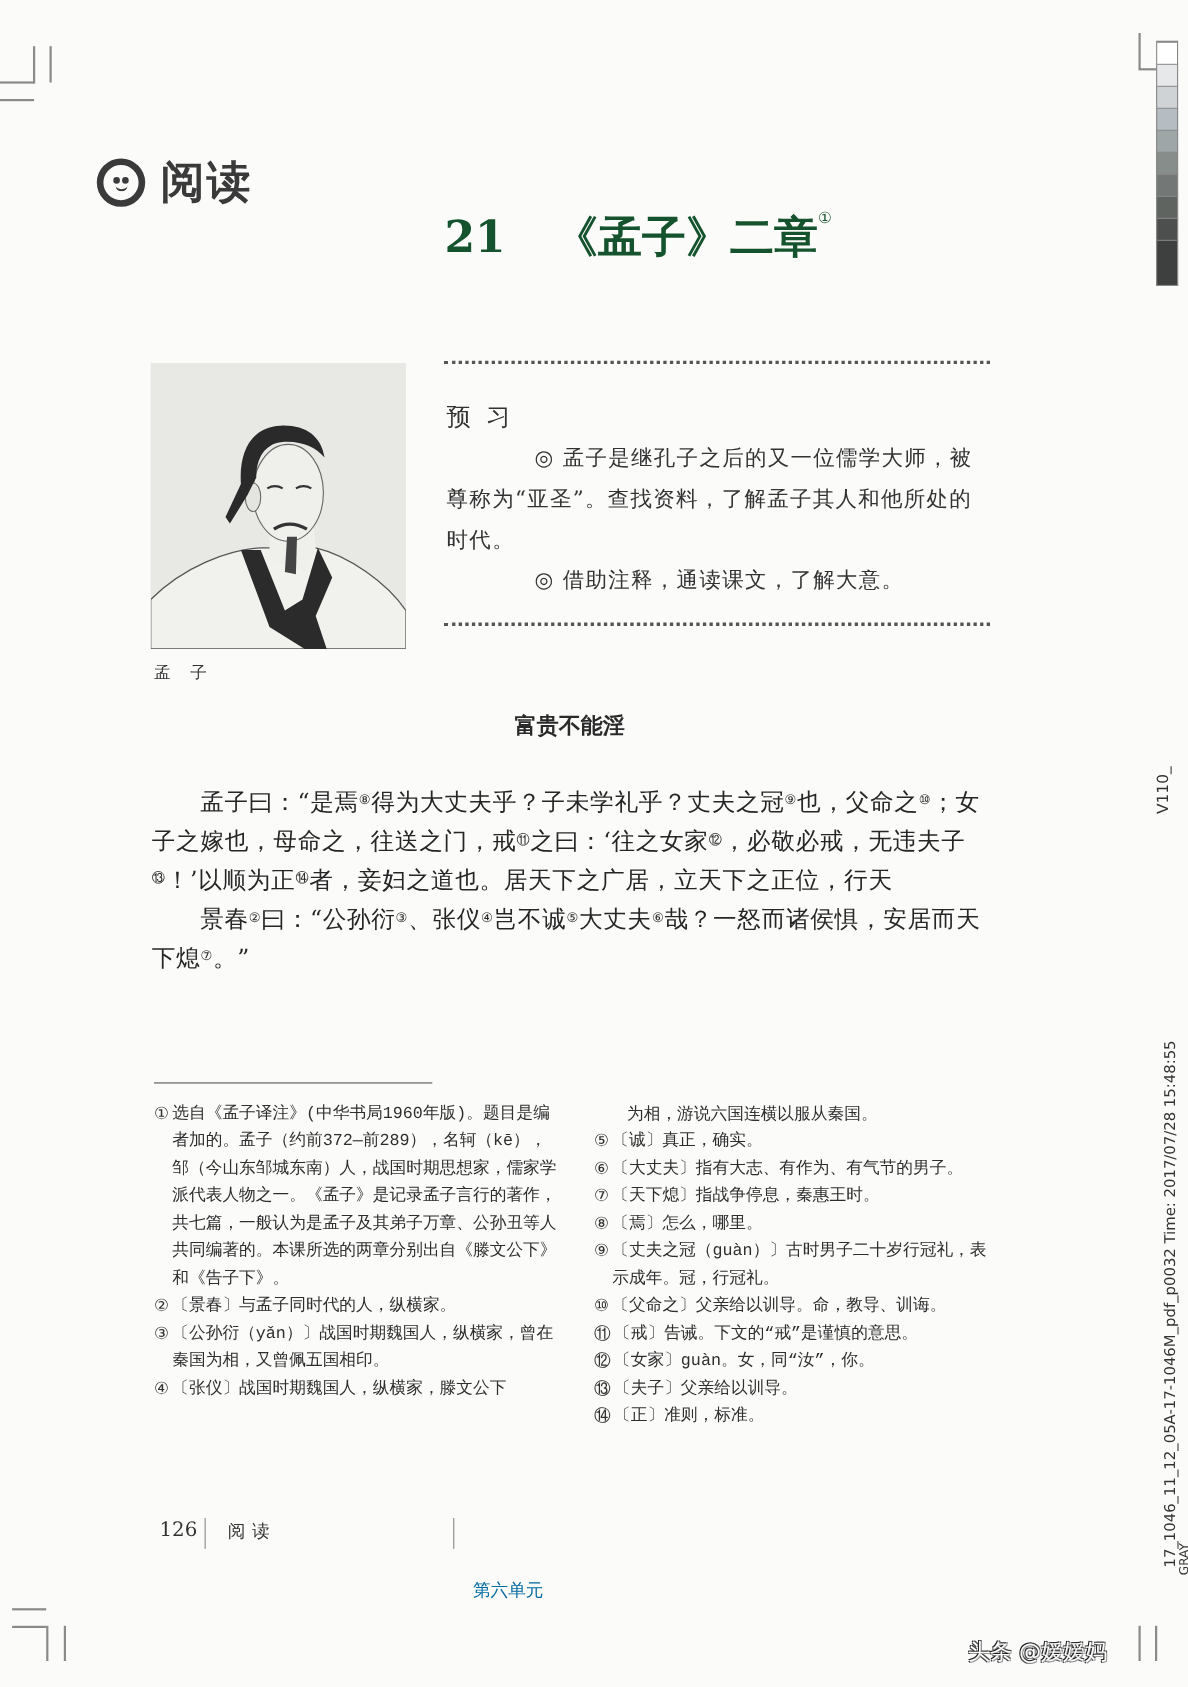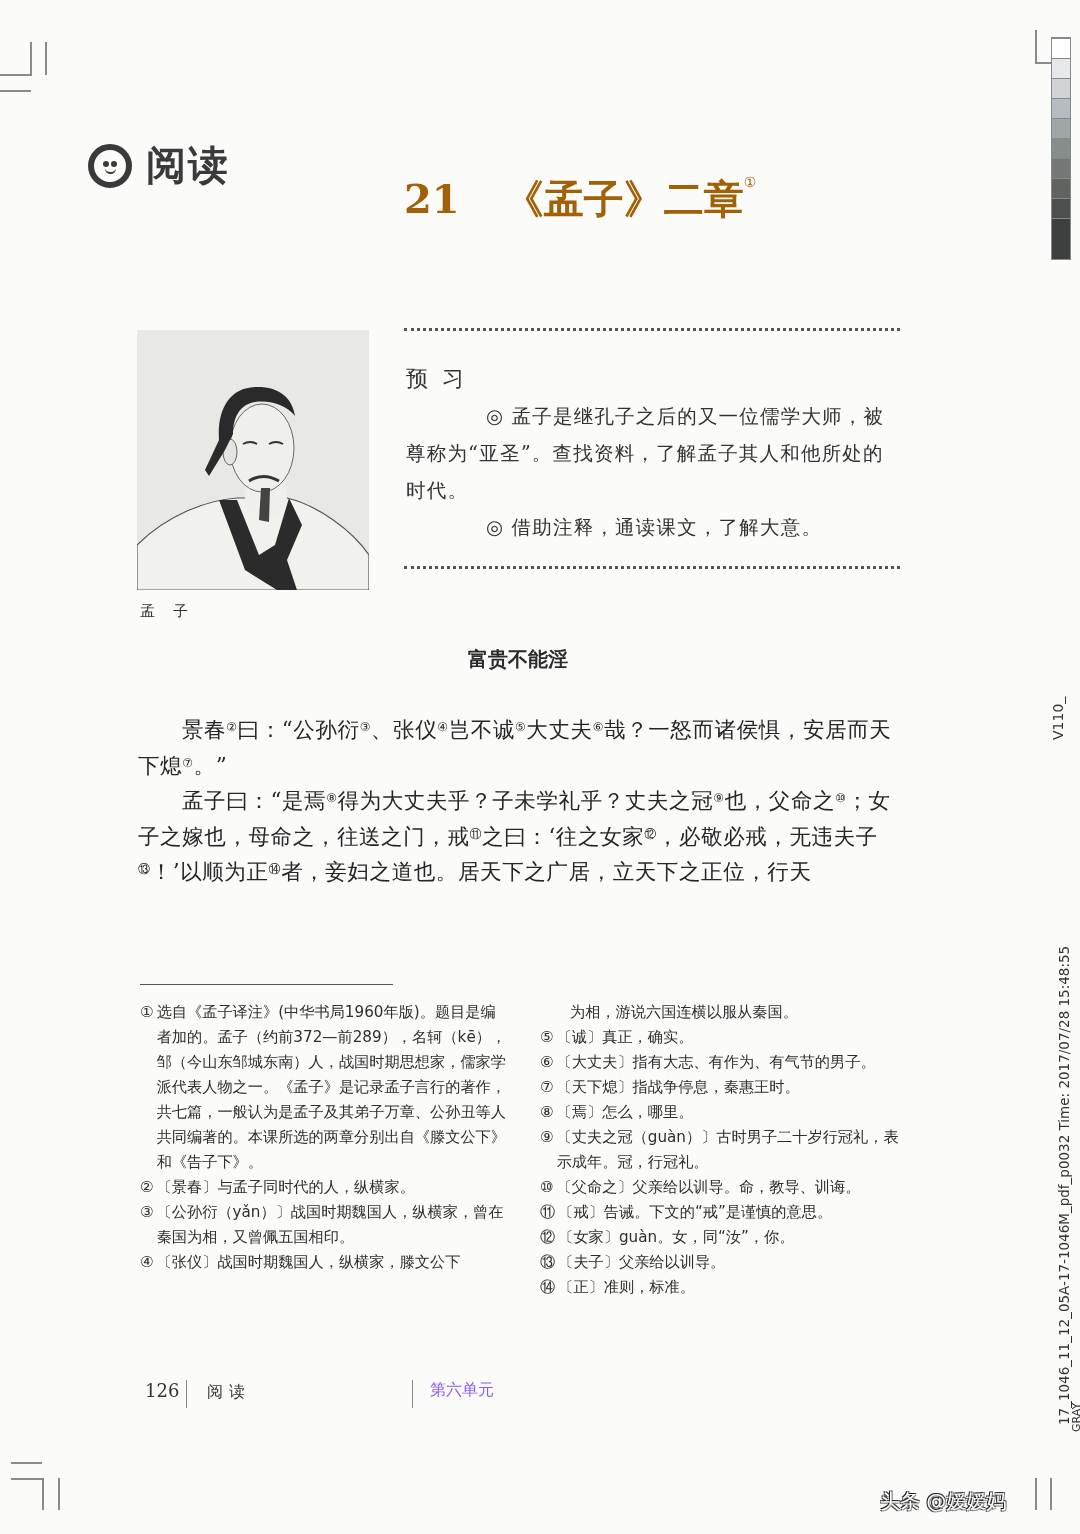--- a/index.html
+++ b/index.html
@@ -11,21 +11,21 @@
   .abs { position:absolute; }
   
   .mark { position:absolute; background:#8a8a8a; }
   
   .section-head { left:88px; top:138px; display:flex; align-items:center; gap:14px; }
   .smiley { width:44px; height:44px; border-radius:50%; border:6px solid #3a3a3a; box-sizing:border-box; position:relative; }
   .smiley .eye { position:absolute; width:6px; height:6px; border-radius:50%; background:#3a3a3a; top:11px; }
   .smiley .eye.l { left:9px; } .smiley .eye.r { right:9px; }
   .smiley .mouth { position:absolute; left:11px; bottom:8px; width:11px; height:4px; border-bottom:2px solid #3a3a3a; border-radius:0 0 6px 6px; }
   .section-title { font-size:40px; font-weight:bold; color:#3a3a3a; letter-spacing:2px; font-family:"DejaVu Sans","Liberation Sans",sans-serif; }
-  .lesson-title { left:404px; top:172px; font-size:40px; color:#a16207; font-weight:bold; white-space:nowrap;text-align:right; }
+  .lesson-title { left:404px; top:188px; font-size:40px; color:#14532d; font-weight:bold; white-space:nowrap;text-align:right; }
   .lesson-title .num { margin-right:44px; }
   .lesson-title sup { font-size:14px; font-weight:normal; vertical-align:top; position:relative; top:2px; }
   
   .portrait { left:137px; top:330px; width:232px; height:260px; background:#e9e9e6; overflow:hidden; }
   .portrait-caption { left:140px; top:602px; font-size:15px; letter-spacing:18px; color:#333; }
   
   .dots { position:absolute; left:404px; width:496px; height:0; border-top:3px dotted #555; }
   .preview-title { left:406px; top:364px; font-size:22px; letter-spacing:14px; color:#333; }
   .preview-text { left:406px; top:398px; width:496px; font-size:19.5px; line-height:37px; color:#333; letter-spacing:1.2px; }
   .preview-text p { margin:0; text-indent:80px; }
@@ -34,27 +34,27 @@
   .article { left:138px; top:712px; width:765px; font-size:21.5px; line-height:35.5px; color:#262626; letter-spacing:0.6px; }
   .article p { margin:0; text-indent:44px; }
   .article sup { font-size:12px; vertical-align:top; position:relative; top:-2px; }
   
   .fn-rule { left:140px; top:984px; width:253px; height:1px; background:#555; }
   .fn-col { top:1000px; width:370px; font-size:15.2px; line-height:25px; color:#2e2e2e; font-family:"DejaVu Sans","Liberation Sans",sans-serif; }
   .fn-col.left { left:140px; }
   .fn-col.right { left:540px; }
   .fn { display:flex; }
   .fn .n { flex:0 0 auto; width:auto; margin-right:3px; }
-  .fn .t { flex:1; }
+  .fn .t { flex:1;font-family:Liberation Mono, monospace; }
   .fn.cont { padding-left:30px; }
   
   .pg-num { left:145px; top:1380px; font-size:18px; color:#333; }
   .pg-sep { position:absolute; width:1px; height:28px; background:#888; }
   .pg-section { left:207px; top:1382px; font-size:16px; letter-spacing:6px; color:#333; }
-  .pg-unit { left:430px; top:1380px; font-size:16px; color:#8b5cf6; }
+  .pg-unit { left:430px; top:1436px; font-size:16px; color:#0369a1; }
   
   .side { position:absolute; transform-origin:left top; transform:rotate(-90deg); font-family:"DejaVu Sans","Liberation Sans",sans-serif; color:#333; white-space:nowrap; }
   
   .gray-bar { left:1051px; top:37px; width:20px; }
   .gray-bar div { height:19px; border:1px solid #888; border-top:none; }
   .watermark { left:880px; top:1488px; font-size:20px; color:#fff; font-family:"DejaVu Sans","Liberation Sans",sans-serif; text-shadow:-1px -1px 0 #222, 1px 1px 0 #999, 1px -1px 0 #444, -1px 1px 0 #444; }
 </style>
 </head>
 <body>
 
@@ -125,22 +125,22 @@
 <div class="dots" style="top:328px;"></div>
 <div class="abs preview-title">预习</div>
 <div class="abs preview-text">
   <p>◎ 孟子是继孔子之后的又一位儒学大师，被尊称为“亚圣”。查找资料，了解孟子其人和他所处的时代。</p>
   <p>◎ 借助注释，通读课文，了解大意。</p>
 </div>
 <div class="dots" style="top:566px;"></div>
 
 <div class="abs article-title">富贵不能淫</div>
 <div class="abs article">
+  <p>孟子曰：“是焉<sup>⑧</sup>得为大丈夫乎？子未学礼乎？丈夫之冠<sup>⑨</sup>也，父命之<sup>⑩</sup>；女子之嫁也，母命之，往送之门，戒<sup>⑪</sup>之曰：‘往之女家<sup>⑫</sup>，必敬必戒，无违夫子<sup>⑬</sup>！’以顺为正<sup>⑭</sup>者，妾妇之道也。居天下之广居，立天下之正位，行天</p>
   <p>景春<sup>②</sup>曰：“公孙衍<sup>③</sup>、张仪<sup>④</sup>岂不诚<sup>⑤</sup>大丈夫<sup>⑥</sup>哉？一怒而诸侯惧，安居而天下熄<sup>⑦</sup>。”</p>
-  <p>孟子曰：“是焉<sup>⑧</sup>得为大丈夫乎？子未学礼乎？丈夫之冠<sup>⑨</sup>也，父命之<sup>⑩</sup>；女子之嫁也，母命之，往送之门，戒<sup>⑪</sup>之曰：‘往之女家<sup>⑫</sup>，必敬必戒，无违夫子<sup>⑬</sup>！’以顺为正<sup>⑭</sup>者，妾妇之道也。居天下之广居，立天下之正位，行天</p>
 </div>
 
 <div class="abs fn-rule"></div>
 <div class="abs fn-col left">
   <div class="fn">
       <span class="n">①</span>
       <span class="t">选自《孟子译注》(中华书局1960年版)。题目是编者加的。孟子（约前372—前289），名轲（kē），邹（今山东邹城东南）人，战国时期思想家，儒家学派代表人物之一。《孟子》是记录孟子言行的著作，共七篇，一般认为是孟子及其弟子万章、公孙丑等人共同编著的。本课所选的两章分别出自《滕文公下》和《告子下》。</span>
     </div>
   <div class="fn">
       <span class="n">②</span>

